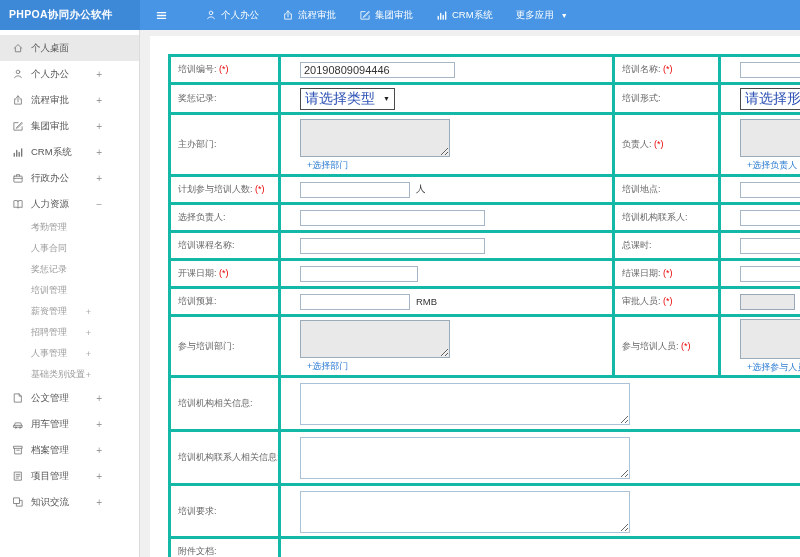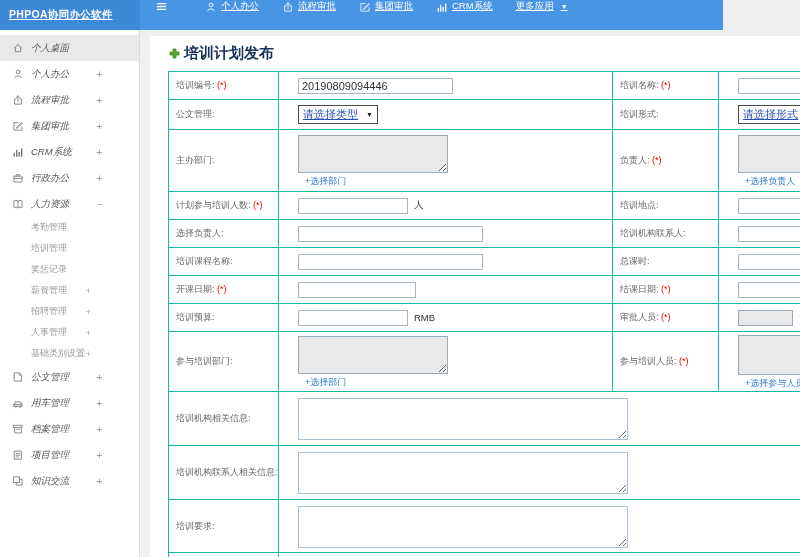--- a/index.html
+++ b/index.html
@@ -3,67 +3,67 @@
 <meta charset="utf-8">
 <style>
   * { box-sizing: border-box; }
   html,body { margin:0; padding:0; }
   body {
     width:800px; height:557px; overflow:hidden; position:relative;
     background:#f0f0f0;
     font-family:"Liberation Sans","DejaVu Sans",sans-serif;
   }
   
-  .header { position:absolute; top:0; left:0; width:723px; height:30px;
-    background:#4795e4; display:flex; align-items:flex-start; color:#fff; z-index:5;text-decoration:underline; }
+  .header { position:absolute; top:0; left:0; width:800px; height:30px;
+    background:#4795e4; display:flex; align-items:center; color:#fff; z-index:5; }
   .logo { width:140px; height:30px; background:#3e88d8; display:flex; align-items:center;
     padding-left:9px; font-size:10.5px; font-weight:bold; letter-spacing:.3px; flex:none; }
   .menu-btn { margin-left:15px; display:flex; align-items:center; cursor:pointer; }
   .nav { display:flex; align-items:center; margin-left:14px; }
   .nav-item { display:flex; align-items:center; margin-left:23px; font-size:9.5px; cursor:pointer; white-space:nowrap; }
   .nav-item .ic { margin-right:4px; }
   .caret { font-size:7px; margin-left:7px; }
   
   .sidebar { position:absolute; top:30px; left:0; width:140px; bottom:0; background:#fff;
     border-right:1px solid #dcdcdc; padding-top:5px; z-index:4; }
   .side-item { height:26px; display:flex; align-items:center; padding-left:12px;
-    font-size:9.5px; color:#555; position:relative; cursor:pointer;font-style:italic; }
+    font-size:9.5px; color:#555; position:relative; cursor:pointer; }
   .side-item.active { background:#e9e9e9; }
   .side-item .ic { margin-right:7px; color:#777; flex:none; }
   .side-item .expand { position:absolute; right:37px; color:#999; font-size:10px; }
   .side-sub { height:21px; display:flex; align-items:center; padding-left:31px;
     font-size:9px; color:#9a9a9a; position:relative; cursor:pointer; }
   .side-sub .expand { position:absolute; right:48px; color:#aaa; font-size:9px; }
   
   .main { position:absolute; top:30px; left:140px; right:0; bottom:0; background:#f0f0f0; }
   .panel { position:absolute; top:6px; left:10px; right:0; bottom:0; background:#fff;
     padding:9px 0 0 18px; }
   .form-title { display:flex; align-items:center; font-size:15px; font-weight:bold;
     color:#17335a; height:17px; }
   .form-title .ic { margin-right:3px; }
   
   table.form { border-collapse:collapse; table-layout:fixed; width:962px; margin-top:9px; }
-  table.form td { border:1px solid #14b8a6; vertical-align:middle; overflow:hidden; }
+  table.form td { border:3px solid #14b8a6; vertical-align:middle; overflow:hidden; }
   td.lbl { padding-left:7px; font-size:9px; color:#666; white-space:nowrap; }
   td.fld { padding-left:19px; font-size:9px; color:#333; }
   .req { color:#e80000; }
   input.txt { height:16px; border:1px solid #a6b6c4; background:#fff; font-size:11px; color:#333;
     padding:0 3px; vertical-align:middle; font-family:inherit; }
   input.txt.dis { background:#e9e9e9; border-color:#98a8b6; }
   textarea.ta { border:1px solid #a9c2d8; background:#fff; resize:both; display:block;
     font-family:inherit; font-size:10px; margin-top:1px; }
   textarea.ta.dis { background:#e9e9e9; border-color:#9aabb9; resize:both; }
   .sfx { margin-left:6px; font-size:9.5px; color:#333; vertical-align:middle; }
   a.lnk { color:#2d7dd2; font-size:9px; text-decoration:none; cursor:pointer; margin-left:6px;
     vertical-align:middle; white-space:nowrap; }
   .lnk-line { margin-top:2px; }
   .lnk-line a.lnk { margin-left:7px; }
   .sel { display:inline-flex; align-items:center; border:1px solid #4a4a4a; background:#fff;
     padding:1px 4px; cursor:pointer; vertical-align:middle; }
-  .sel-t { font-size:11px; color:#2b50b4; text-decoration:underline; }
+  .sel-t { font-size:14px; color:#2b50b4; }
   .sel-a { font-size:7px; color:#222; margin-left:8px; }
   svg.ic { flex:none; }
 </style>
 </head>
 <body>
 
 <div class="header">
   <div class="logo">PHPOA协同办公软件</div>
   <span class="menu-btn">
       <svg class="ic" width="13" height="13" viewBox="0 0 16 16" fill="none" stroke="currentColor" stroke-width="1.1" stroke-linecap="round" stroke-linejoin="round">
@@ -153,24 +153,27 @@
       <svg class="ic" width="12" height="12" viewBox="0 0 16 16" fill="none" stroke="currentColor" stroke-width="1.1" stroke-linecap="round" stroke-linejoin="round">
         <path d="M8 4.2 C6.6 3 4 3 2.5 3.7 V12.7 C4 12 6.6 12 8 13.2 C9.4 12 12 12 13.5 12.7 V3.7 C12 3 9.4 3 8 4.2 Z M8 4.2 V13.2"></path>
       </svg>
       <span>人力资源</span>
       <span class="expand">−</span>
     </div>
     <div class="side-sub">
       <span>考勤管理</span>
     </div>
     <div class="side-sub">
+      <span>人事合同</span>
+    </div>
+    <div class="side-sub">
+      <span>奖惩记录</span>
+    </div>
+    <div class="side-sub">
       <span>培训管理</span>
-    </div>
-    <div class="side-sub">
-      <span>奖惩记录</span>
     </div>
     <div class="side-sub">
       <span>薪资管理</span>
       <span class="expand">+</span>
     </div>
     <div class="side-sub">
       <span>招聘管理</span>
       <span class="expand">+</span>
     </div>
     <div class="side-sub">
@@ -218,44 +221,36 @@
         <rect x="2.5" y="2.5" width="7.5" height="7.5"></rect>
         <path d="M5.8 10 V13.5 H13.5 V5.8 H10"></path>
       </svg>
       <span>知识交流</span>
       <span class="expand">+</span>
     </div>
   </div>
 
 <div class="main">
   <div class="panel">
-    <div class="form-title">
-      <span id="title-icon" style="display:flex">
-          <svg class="ic" width="13" height="13" viewBox="0 0 16 16" fill="none" stroke="currentColor" stroke-width="1.1" stroke-linecap="round" stroke-linejoin="round">
-            <path d="M6.2 2.5 H9.8 V6.2 H13.5 V9.8 H9.8 V13.5 H6.2 V9.8 H2.5 V6.2 H6.2 Z" fill="#5aa832" stroke="#468c22"></path>
-          </svg>
-        </span>
-      <span>培训计划发布</span>
-    </div>
     <table class="form">
       <colgroup>
           <col style="width:110px">
           <col style="width:334px">
           <col style="width:106px">
           <col>
         </colgroup>
       <tbody id="form-rows">
           <tr style="height: 28px;">
             <td class="lbl">培训编号: <span class="req">(*)</span></td>
             <td class="fld"><input class="txt" style="width: 155px;" value="20190809094446"></td>
             <td class="lbl">培训名称: <span class="req">(*)</span></td>
             <td class="fld"><input class="txt" style="width: 155px;" value=""></td>
           </tr>
           <tr style="height: 30px;">
-            <td class="lbl">公文管理:</td>
+            <td class="lbl">奖惩记录:</td>
             <td class="fld"><span class="sel">
                 <span class="sel-t">请选择类型</span>
                 <span class="sel-a">▼</span>
               </span></td>
             <td class="lbl">培训形式:</td>
             <td class="fld"><span class="sel">
                 <span class="sel-t">请选择形式</span>
                 <span class="sel-a">▼</span>
               </span></td>
           </tr>

